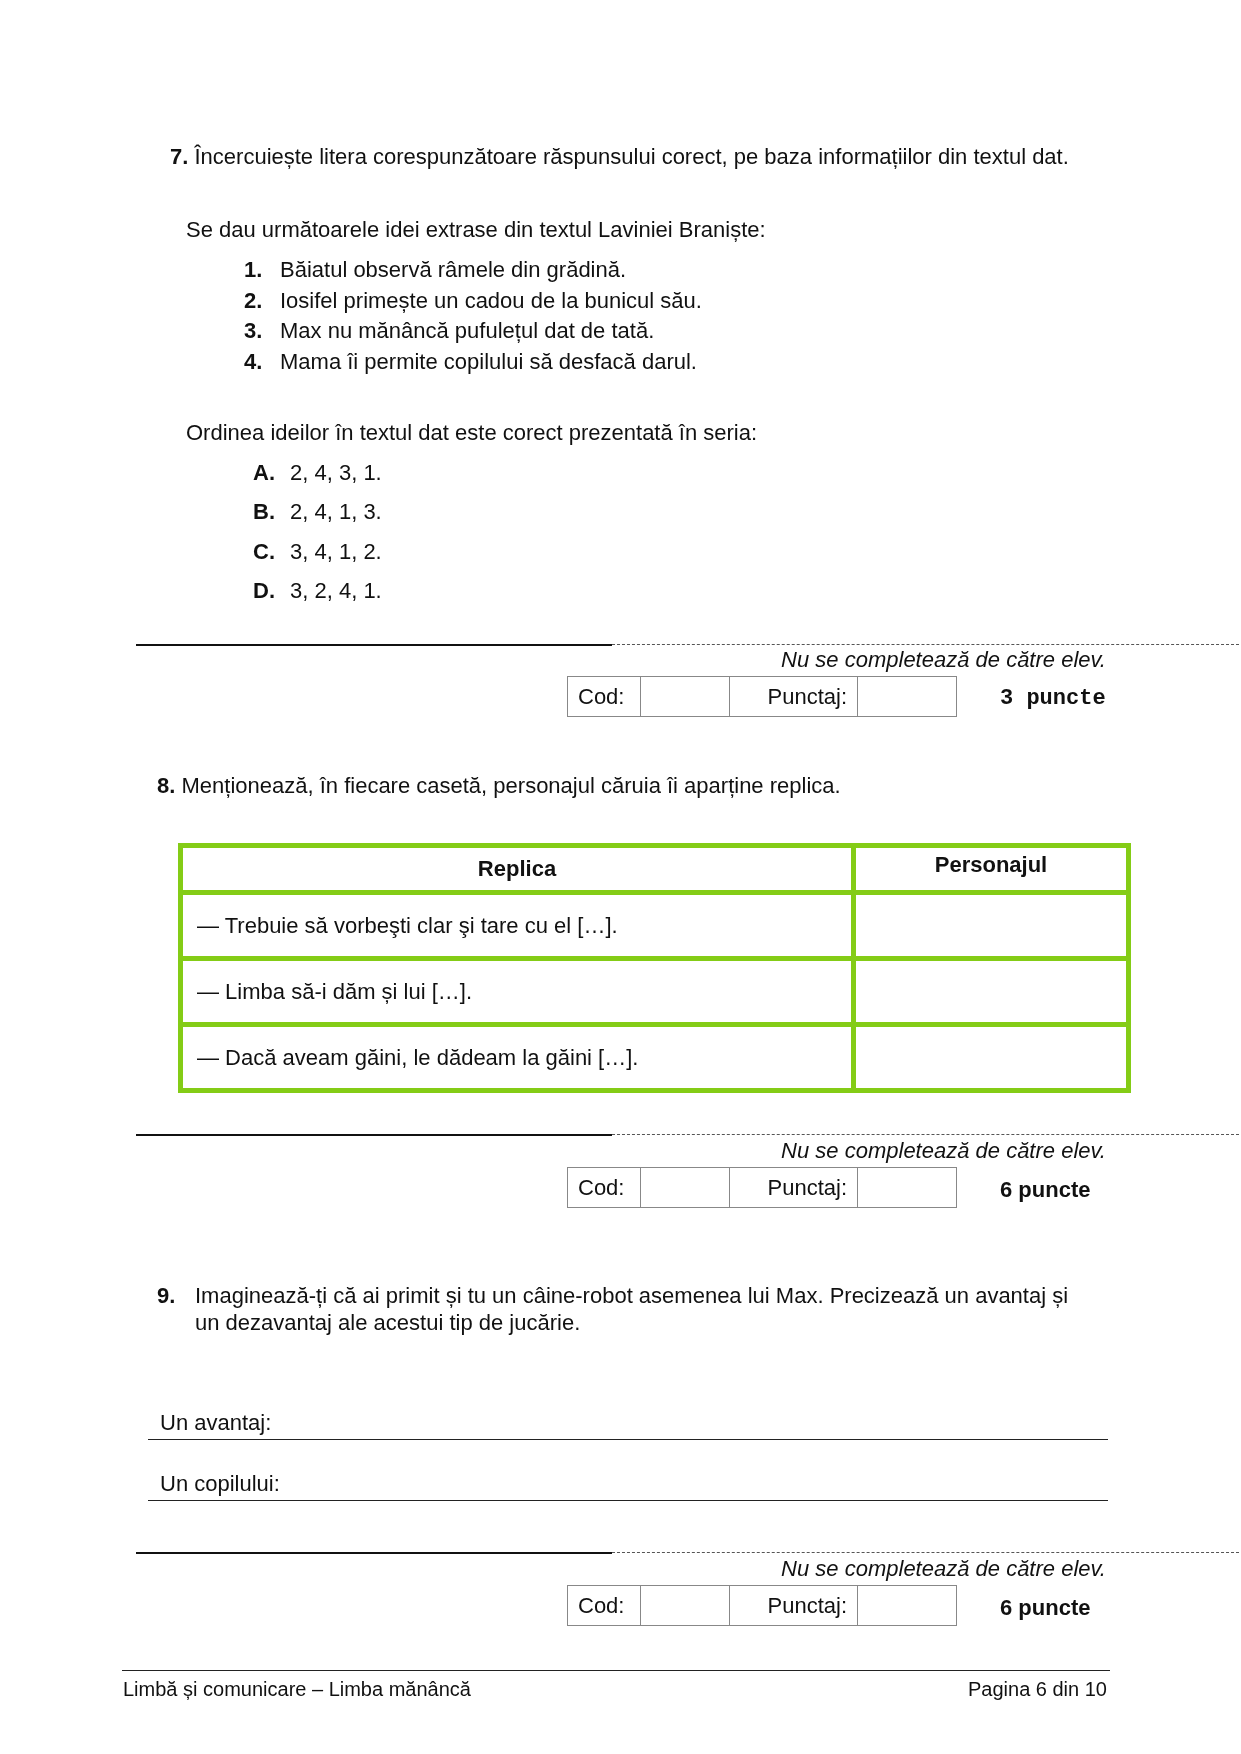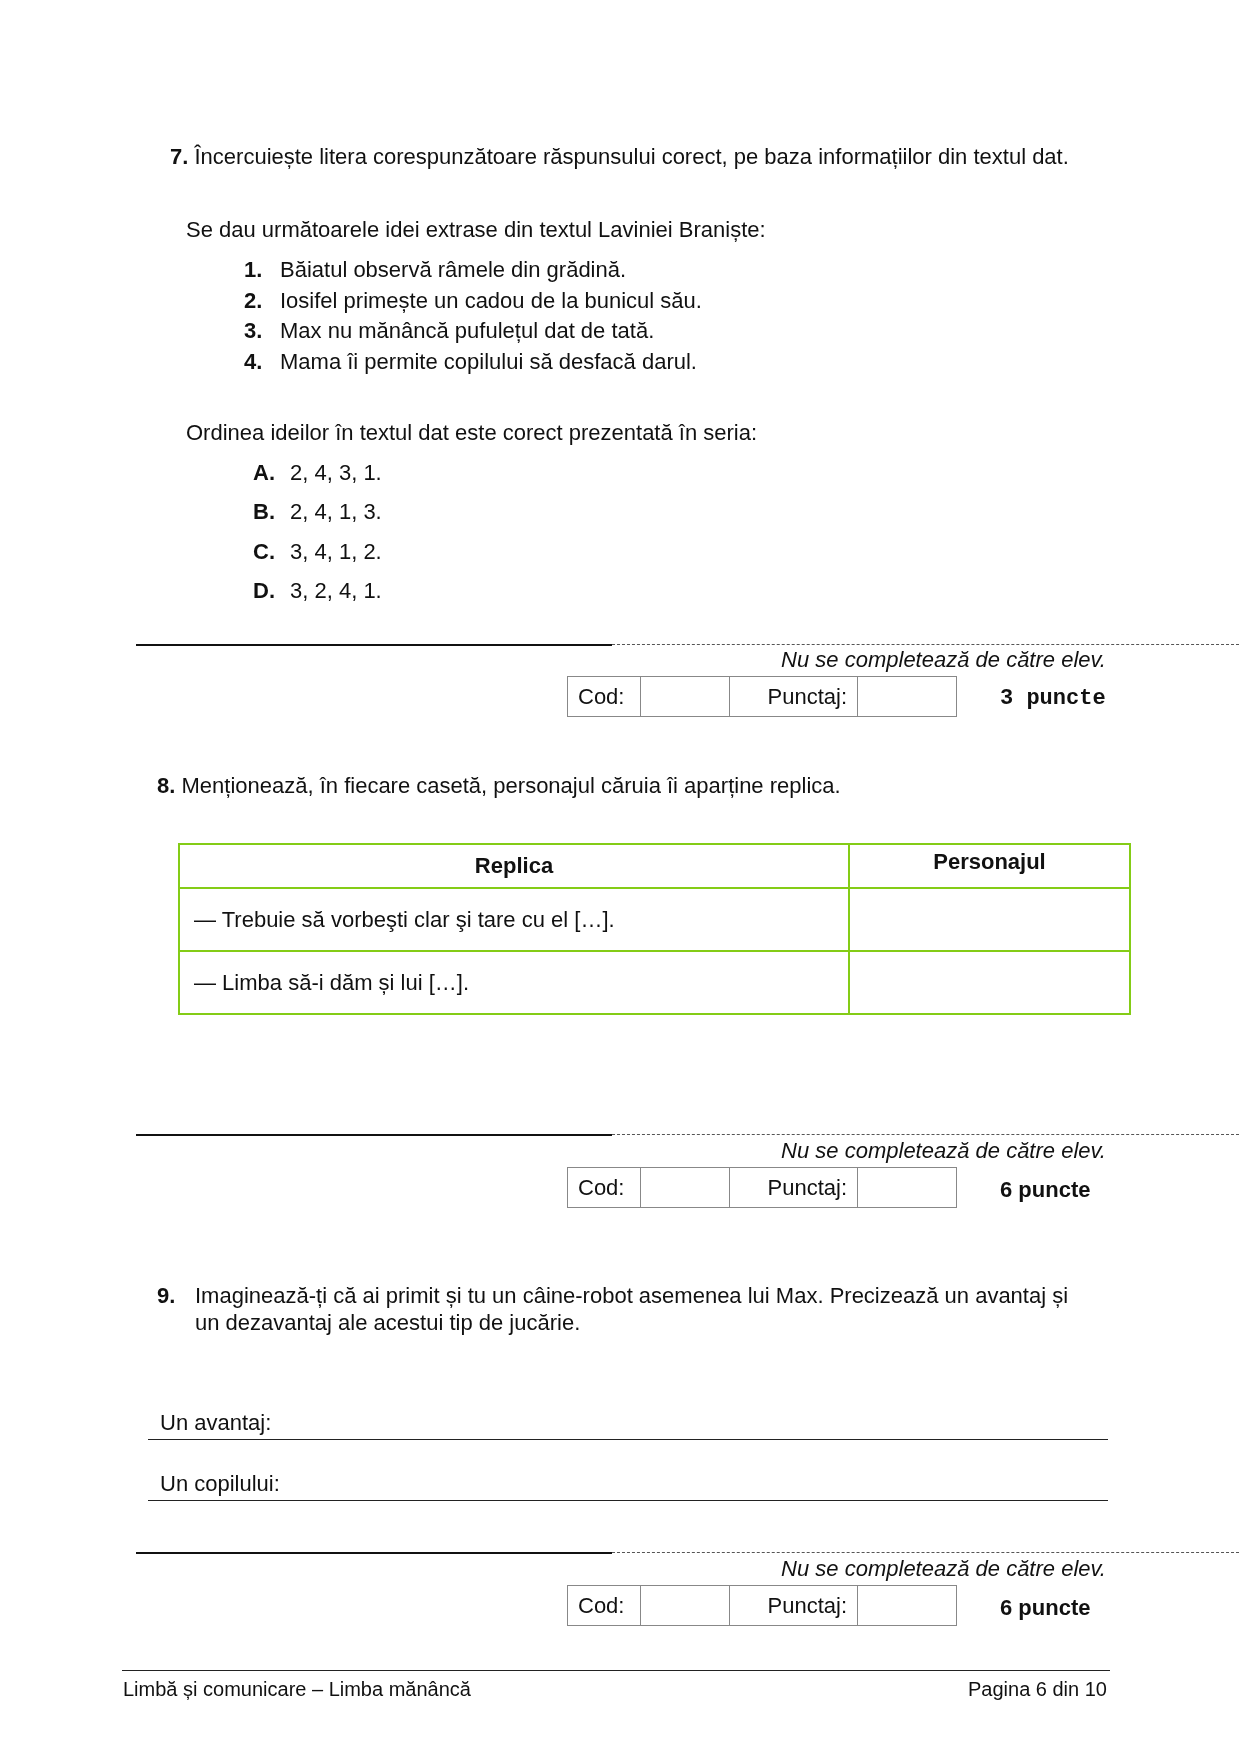--- a/index.html
+++ b/index.html
@@ -16,21 +16,21 @@
   .opt { left: 253px; }
   .opt .letter { display: inline-block; width: 37px; font-weight: bold; }
   .sep { position: absolute; height: 0; }
   .sep .solid { position: absolute; left: 0; top: 0; width: 476px; border-top: 2px solid #111; }
   .sep .dashed { position: absolute; left: 476px; top: 0; width: 632px; border-top: 1px dashed #555; }
   .note { font-style: italic; }
   .score-table { position: absolute; border-collapse: collapse; }
   .score-table td { border: 1px solid #888; height: 39px; padding: 0 10px; font-size: 22px; }
   .points { font-weight: bold; }
   table.replica { position: absolute; left: 178px; top: 843px; width: 953px; border-collapse: collapse; }
-  table.replica td, table.replica th { border: 2px solid #84cc16; font-size: 22px; }
+  table.replica td, table.replica th { border: 5px solid #84cc16; font-size: 22px; }
   table.replica th { height: 37px; font-weight: bold; }
   table.replica td { height: 59px; padding-left: 14px; }
   .ans-line { position: absolute; left: 148px; width: 960px; border-bottom: 1px solid #222; height: 28px; }
   .ans-line span { position: absolute; left: 12px; bottom: 3px; }
   .footer-line { position: absolute; left: 122px; top: 1670px; width: 988px; border-top: 1px solid #222; }
 </style>
 </head>
 <body>
 
 <div class="abs q-title" style="top:144px;margin-left:22px;">
@@ -96,20 +96,24 @@
     <th style="vertical-align:top; padding-top:4px;">Personajul</th>
   </tr>
   <tr>
     <td>— Trebuie să vorbeşti clar şi tare cu el […].</td>
     <td></td>
   </tr>
   <tr>
     <td>— Limba să-i dăm și lui […].</td>
     <td></td>
   </tr>
+  <tr>
+    <td>— Dacă aveam găini, le dădeam la găini […].</td>
+    <td></td>
+  </tr>
 </tbody>
   </table>
 
 <div class="sep" style="left:136px; top:1134px; width:972px;">
   <div class="solid"></div>
     <div class="dashed"></div>
 </div>
 <div class="abs note" style="right:135px; top:1138px;">Nu se completează de către elev.</div>
 <table class="score-table" style="left:567px; top:1167px;">
   <tbody>

